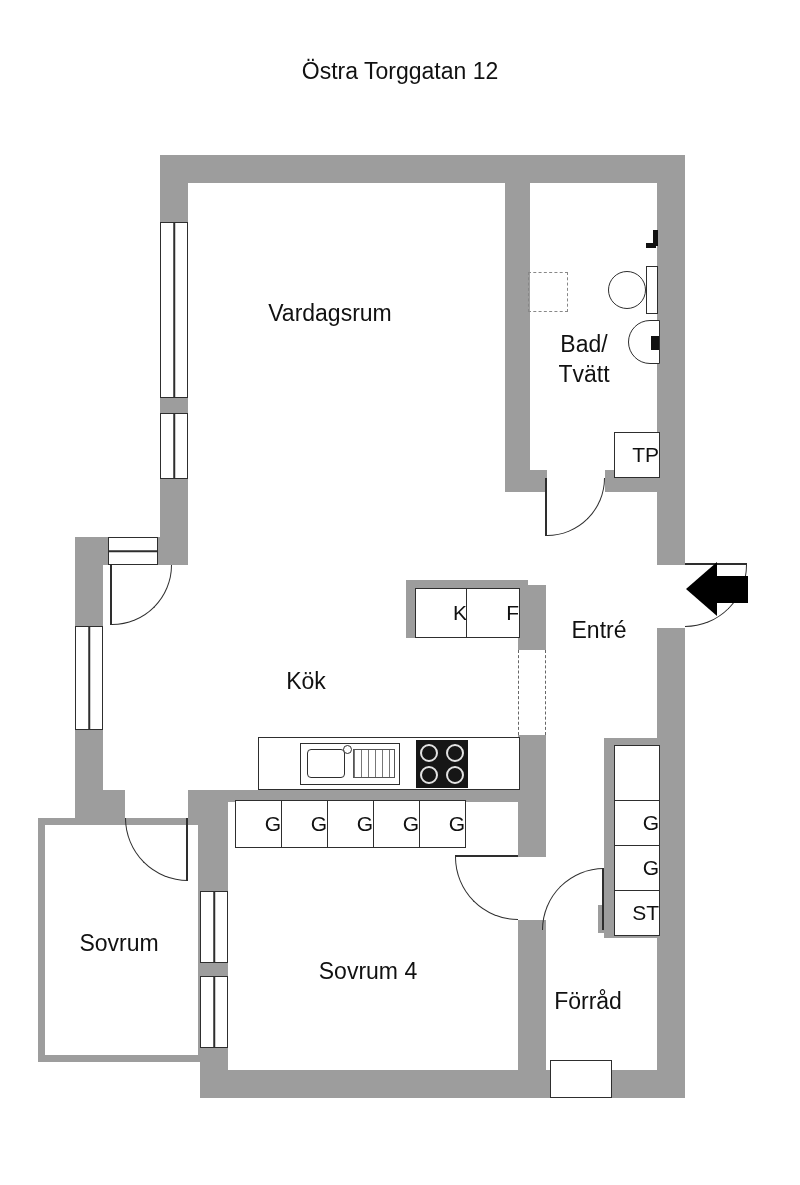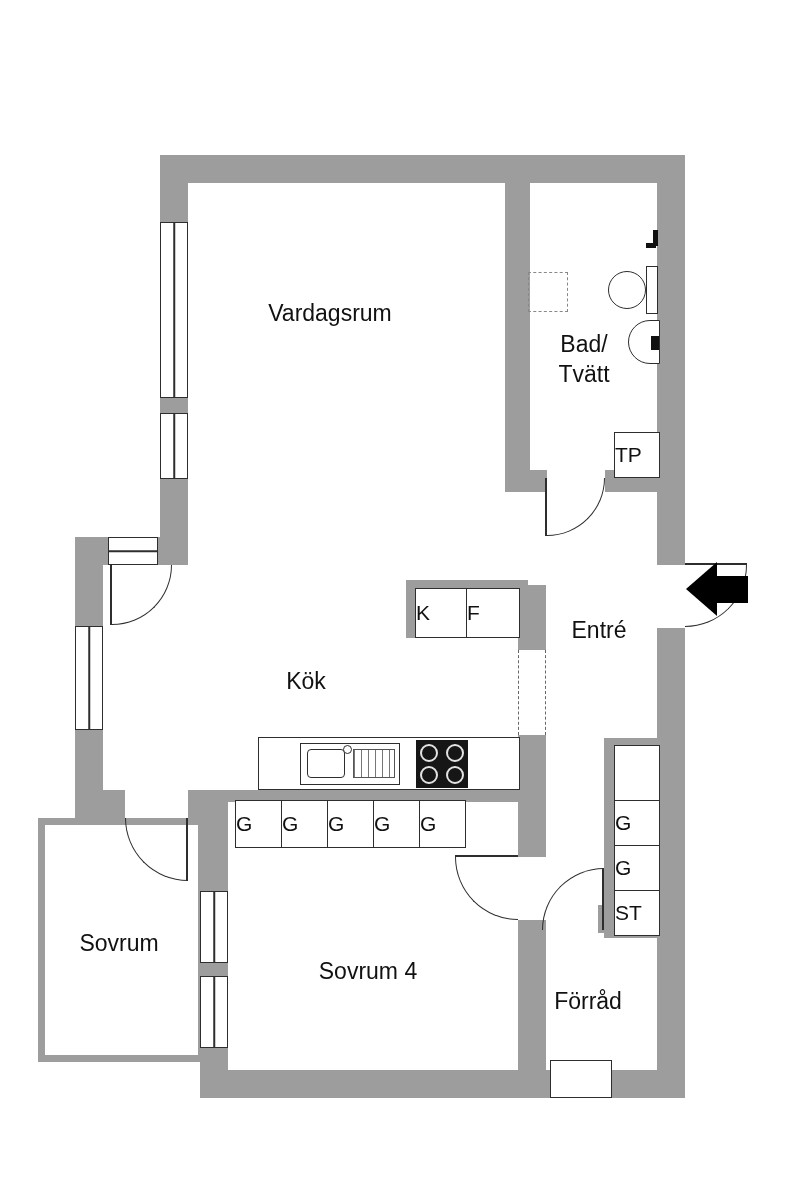--- a/index.html
+++ b/index.html
@@ -10,36 +10,37 @@
     color: var(--text, #111111);
   }
   .wall  { position: absolute; background: var(--wall, #9d9d9d); }
   .win   { position: absolute; background: #fff; border: 1.5px solid var(--line, #2e2e2e); }
   .win > i { position: absolute; background: var(--line, #2e2e2e); font-style: normal; }
   .win.v > i { left: 50%; top: 0; bottom: 0; width: 1.5px; transform: translateX(-50%); }
   .win.h > i { top: 50%; left: 0; right: 0; height: 1.5px; transform: translateY(-50%); }
   .arc   { position: absolute; border: 0 solid var(--line, #2e2e2e); background: transparent; }
   .leaf  { position: absolute; background: var(--line, #2e2e2e); }
   .box   { position: absolute; background: #fff; border: 1.5px solid var(--line, #2e2e2e);
-           display: flex; align-items: center; justify-content: flex-start; font-size: 21px; }
+           display: flex; align-items: center; justify-content: flex-end; font-size: 21px; }
   .label { position: absolute; display: flex; align-items: center; justify-content: center;
            font-size: 23px; white-space: nowrap; }
   .fix   { position: absolute; }
   .burner{ position: absolute; width: 18px; height: 18px; border: 2px solid #e3e3e3;
            border-radius: 50%; background: #161616; }
   .title { position: absolute; left: 0; right: 0; top: 57px; text-align: center;
            font-size: 23px; line-height: 29px; }
   .footer{ position: absolute; left: 40px; top: 1106px; font-size: 15px; }
 </style>
 </head>
 <body>
 
 <div style="position:absolute;inset:0;">
 
   <div class="title">
+    <div>Östra Torggatan 12</div>
   </div>
 
   <div style="position:absolute;left:38px;top:818px;width:167px;height:244px;border:7px solid var(--wall,#9d9d9d);background:#fff;"></div>
 
   <div class="wall" style="left:160px;top:155px;width:525px;height:28px;"></div>
   <div class="wall" style="left:657px;top:155px;width:28px;height:410px;"></div>
   <div class="wall" style="left:657px;top:628px;width:28px;height:470px;"></div>
   <div class="wall" style="left:200px;top:1070px;width:485px;height:28px;"></div>
   <div class="wall" style="left:160px;top:155px;width:28px;height:410px;"></div>
   <div class="wall" style="left:75px;top:537px;width:113px;height:28px;"></div>

